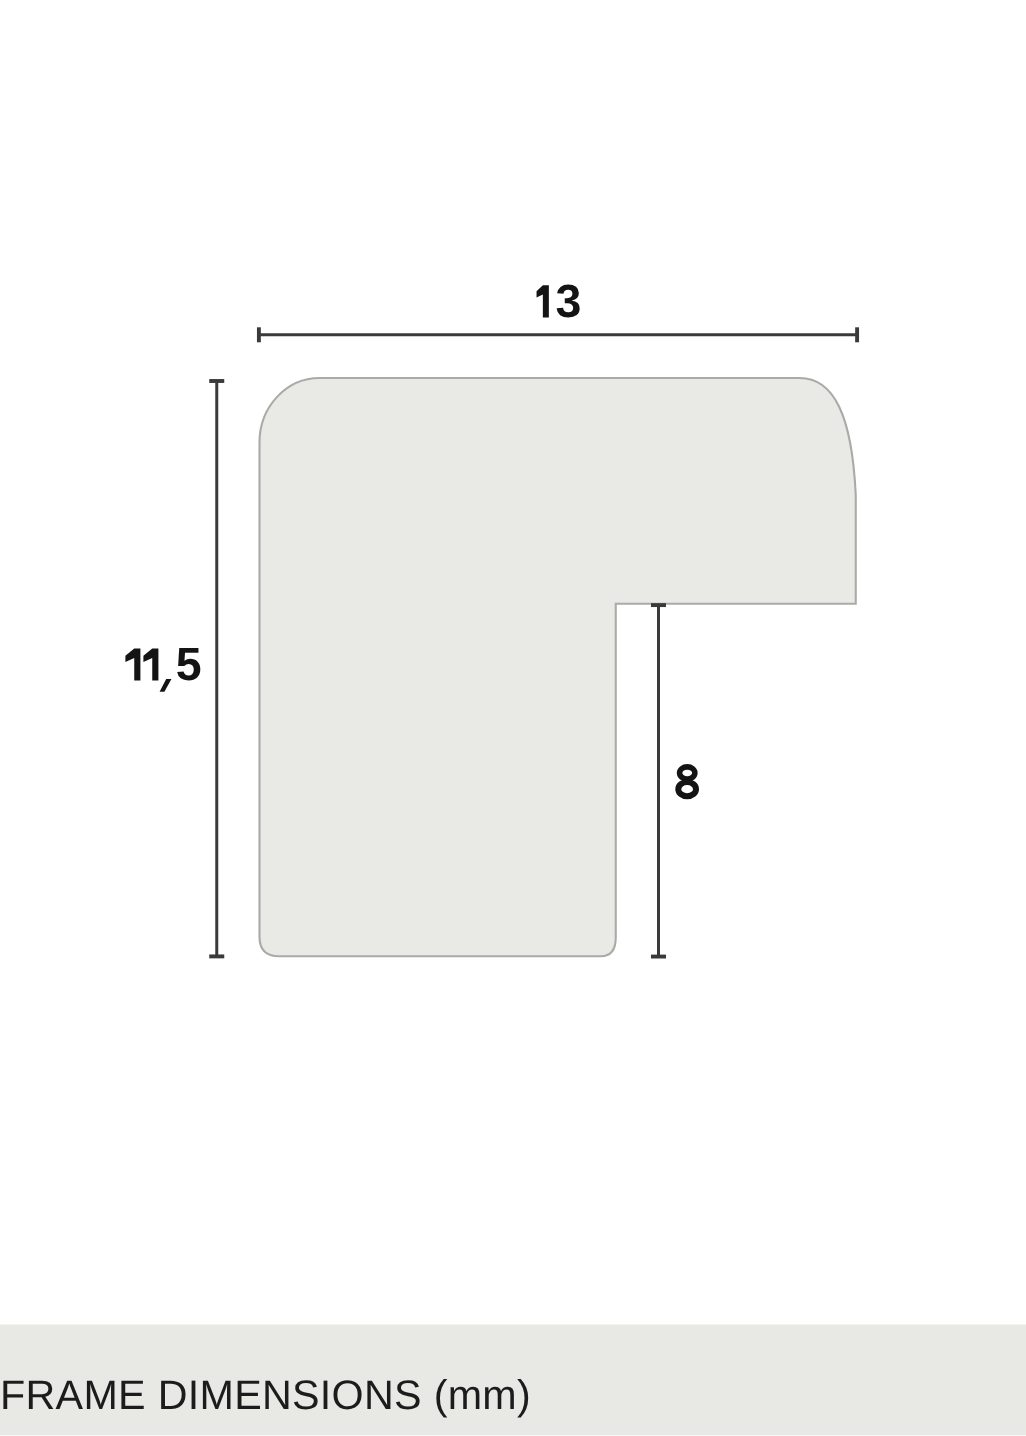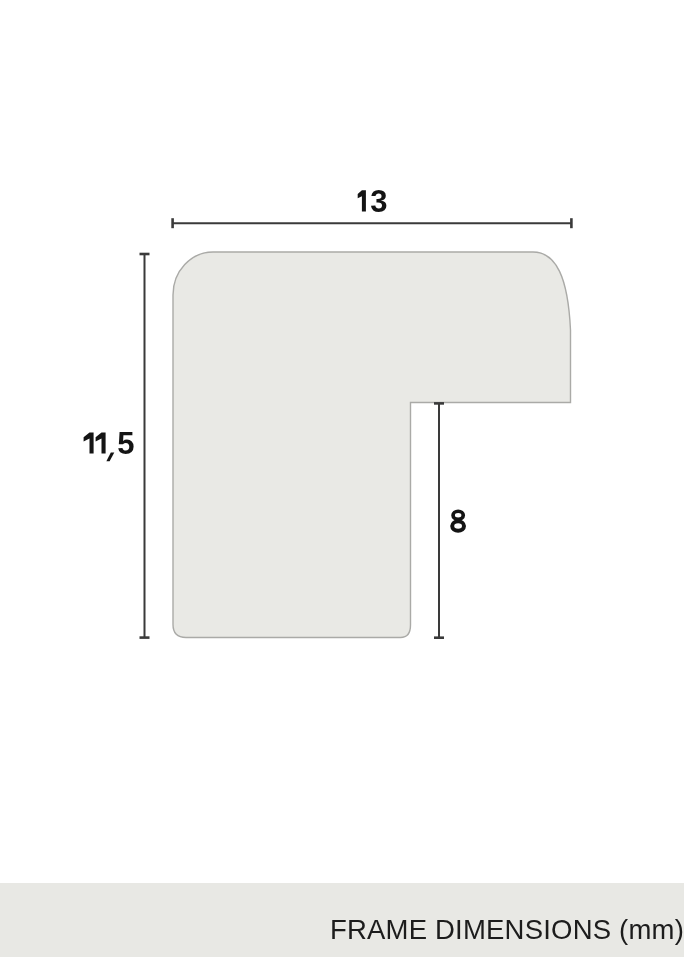--- a/index.html
+++ b/index.html
@@ -1,19 +1,19 @@
 <!DOCTYPE html>
 <html><head>
 <meta charset="utf-8">
 <style>
   html,body{margin:0;padding:0;width:684px;height:957px;background:#ffffff;overflow:hidden;}
   body{font-family:"Liberation Sans",sans-serif;position:relative;}
   svg{position:absolute;left:0;top:0;}
   .bar{position:absolute;left:0;top:883px;width:684px;height:74px;background:#e8e8e4;}
-  .bar-text{position:absolute;left:0;top:916px;width:684px;text-align:right;
+  .bar-text{position:absolute;left:0;top:916px;width:684px;text-align:left;
     font-size:27.5px;color:#1c1c1c;letter-spacing:0.2px;line-height:1;}
 </style>
 </head>
 <body>
 <svg width="684" height="957" viewBox="0 0 684 957">
 
   <path d="M 173 295
            A 40 43 0 0 1 213 252
            L 533 252
            C 556 252 568 277 570.5 330

